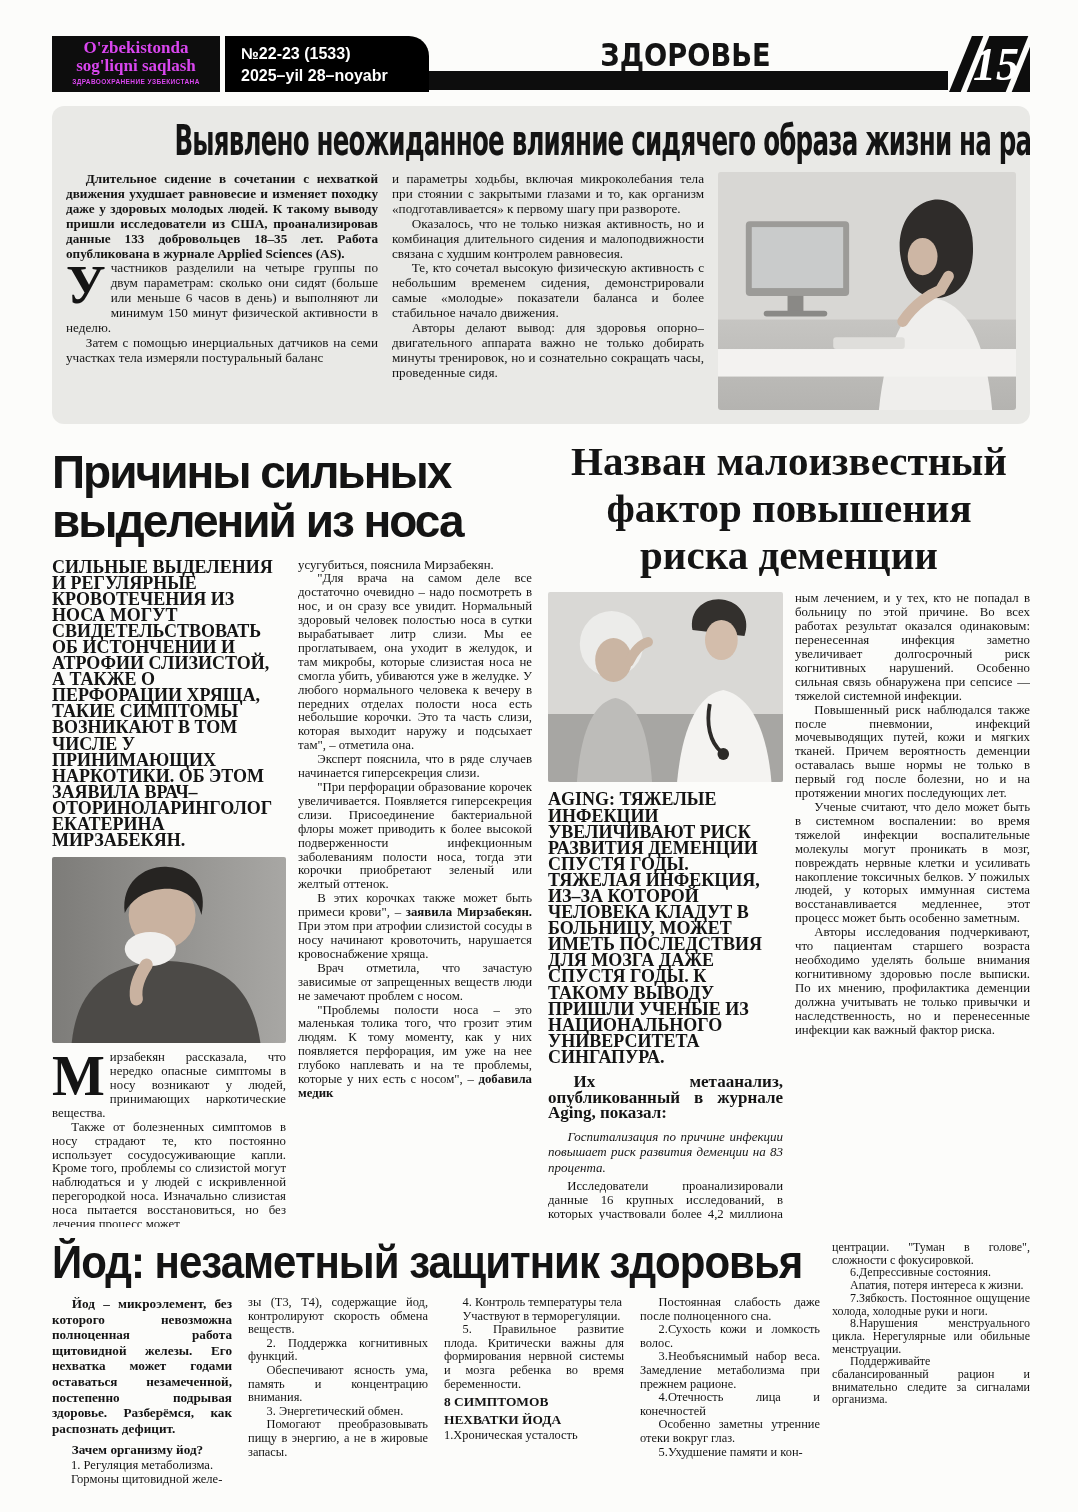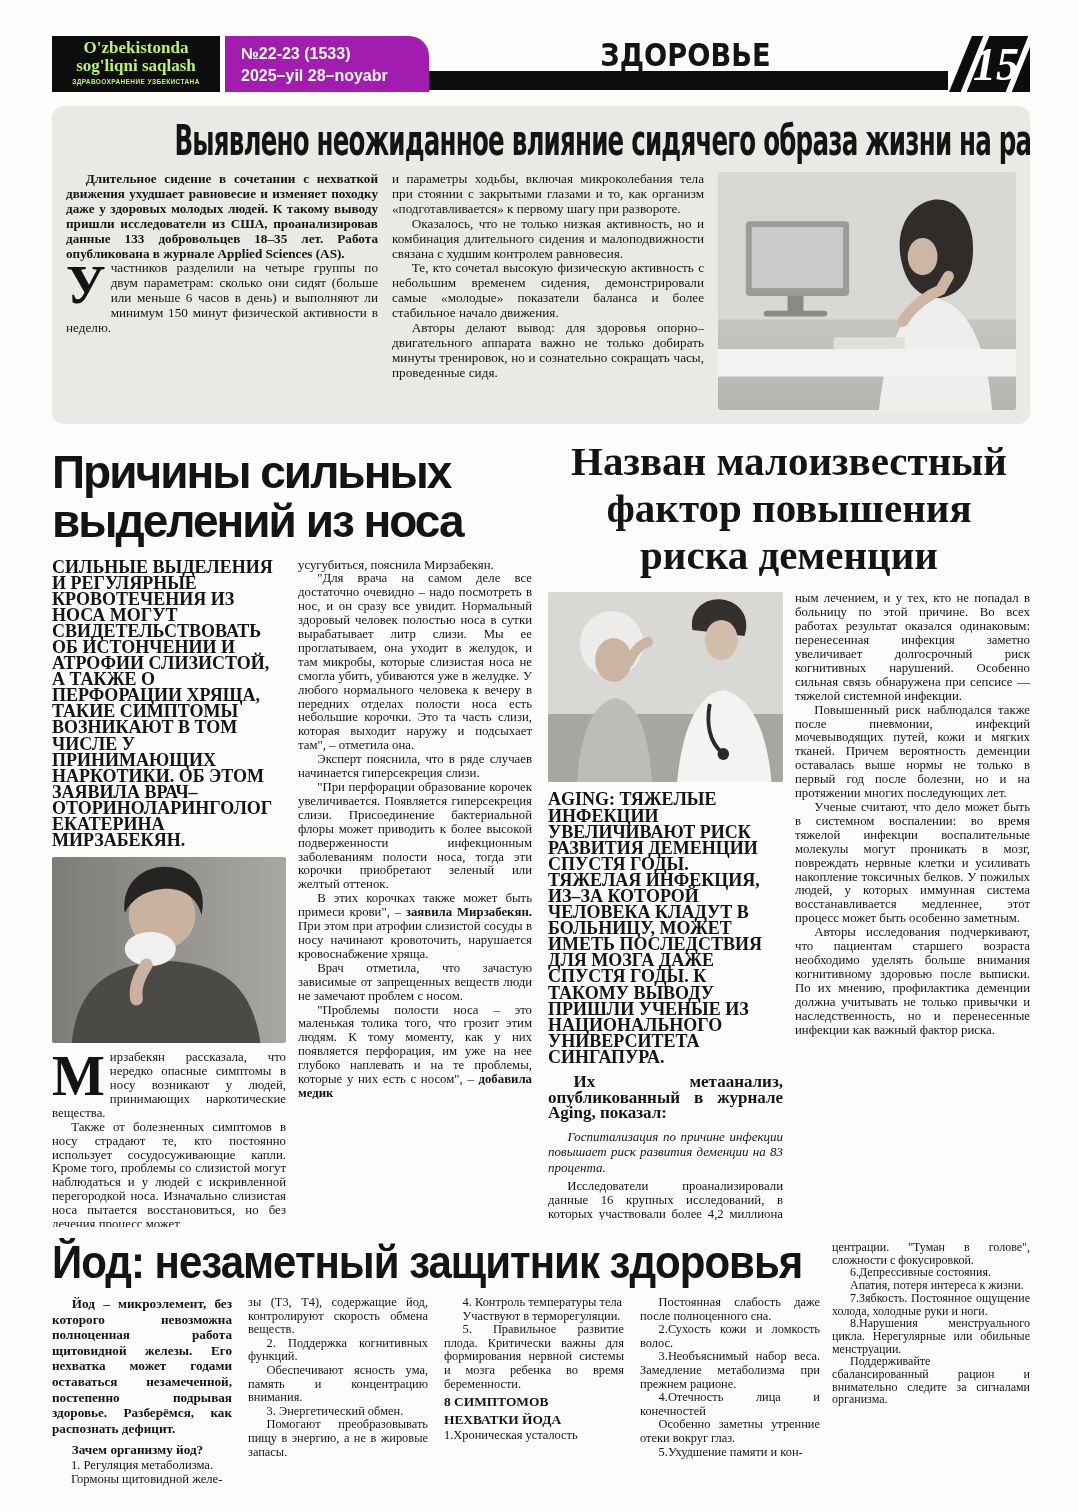--- a/index.html
+++ b/index.html
@@ -2,24 +2,24 @@
 <html><head>
 <meta charset="utf-8">
 <style>
   *{margin:0;padding:0;box-sizing:border-box}
   html,body{width:1078px;height:1512px}
   body{background:#e8e8e6;font-family:"Liberation Serif",serif;color:#141414}
   .sheet{position:relative;width:1078px;height:1512px;background:#fcfcfa;padding:36px 48px 0 52px;overflow:hidden}
 
   
   .hdr{display:flex;align-items:stretch;height:56px}
-  .logo-box{width:168px;background:#0d0d0d;color:#bef264;text-align:center;padding-top:3px;flex:0 0 auto}
+  .logo-box{width:168px;background:#0d0d0d;color:#d946ef;text-align:center;padding-top:3px;flex:0 0 auto}
   .logo-l1{font-weight:bold;font-size:17px;line-height:1.08;font-family:"Liberation Serif",serif}
   .logo-sub{font-family:"Liberation Sans",sans-serif;font-weight:bold;font-size:6.5px;letter-spacing:.4px;margin-top:2px}
-  .issue-box{width:204px;background:#a21caf;color:#fff;border-radius:0 20px 0 0;margin-left:5px;padding:7px 0 0 16px;
+  .issue-box{width:204px;background:#000000;color:#fff;border-radius:0 20px 0 0;margin-left:5px;padding:7px 0 0 16px;
     font-family:"Liberation Sans",sans-serif;font-weight:bold;font-size:16px;line-height:1.35;flex:0 0 auto}
   .hdr-mid{flex:1;position:relative}
   .section-title{position:absolute;top:0;left:0;right:0;text-align:center;font-family:"DejaVu Sans",sans-serif;
     font-weight:bold;font-size:26px;letter-spacing:0;transform:scale(1.05,1.25);transform-origin:center top}
   .hdr-bar{position:absolute;left:0;right:-6px;bottom:2px;height:19px;background:#0d0d0d}
   .pagenum{position:relative;width:88px;flex:0 0 auto;overflow:hidden}
   .pn-blk{position:absolute;inset:0;background:#0d0d0d;-webkit-clip-path:polygon(34% 0,100% 0,100% 100%,8% 100%);clip-path:polygon(34% 0,100% 0,100% 100%,8% 100%)}
   .pn-slash{position:absolute;top:-8px;bottom:-8px;width:6px;background:#fcfcfa;transform:skewX(-22deg)}
   .pn-s1{left:30px}.pn-s2{right:7px}
   .pn-num{position:absolute;inset:0 10px 0 30px;color:#fff;display:flex;align-items:center;justify-content:center;
@@ -102,20 +102,21 @@
   </header>
 
   <section class="art1">
     <h1 class="art1-head">
         <span>Выявлено неожиданное влияние сидячего образа жизни на работу тела</span>
       </h1>
     <div class="art1-body">
       <div class="a1col">
         <p class="lead ind">Длительное сидение в сочетании с нехваткой движения ухудшает равновесие и изменяет походку даже у здоровых молодых людей.  К такому выводу пришли исследователи из США, проанализировав данные 133 добровольцев 18–35 лет. Работа опубликована в журнале Applied Sciences (AS).</p>
         <p><span class="dropcap dc-u">У</span><span>частников разделили на четыре группы по двум параметрам: сколько они сидят (больше или меньше 6 часов в день) и выполняют ли минимум 150 минут физической активности в неделю.</span></p>
+        <p class="ind">Затем с помощью инерциальных датчиков на семи участках тела измеряли постуральный баланс</p>
       </div>
       <div class="a1col">
         <p>и параметры ходьбы, включая микроколебания тела при стоянии с закрытыми глазами и то, как организм «подготавливается» к первому шагу при развороте.</p>
         <p class="ind">Оказалось, что не только низкая активность, но и комбинация длительного сидения и малоподвижности связана с худшим контролем равновесия.</p>
         <p class="ind">Те, кто сочетал высокую физическую активность с небольшим временем сидения, демонстрировали самые «молодые» показатели баланса и более стабильное начало движения.</p>
         <p class="ind">Авторы делают вывод: для здоровья опорно–двигательного аппарата важно не только добирать минуты тренировок, но и сознательно сокращать часы, проведенные сидя.</p>
       </div>
       <div class="photo">
         <svg viewBox="0 0 300 242" preserveAspectRatio="none" aria-hidden="true">
           <defs>

